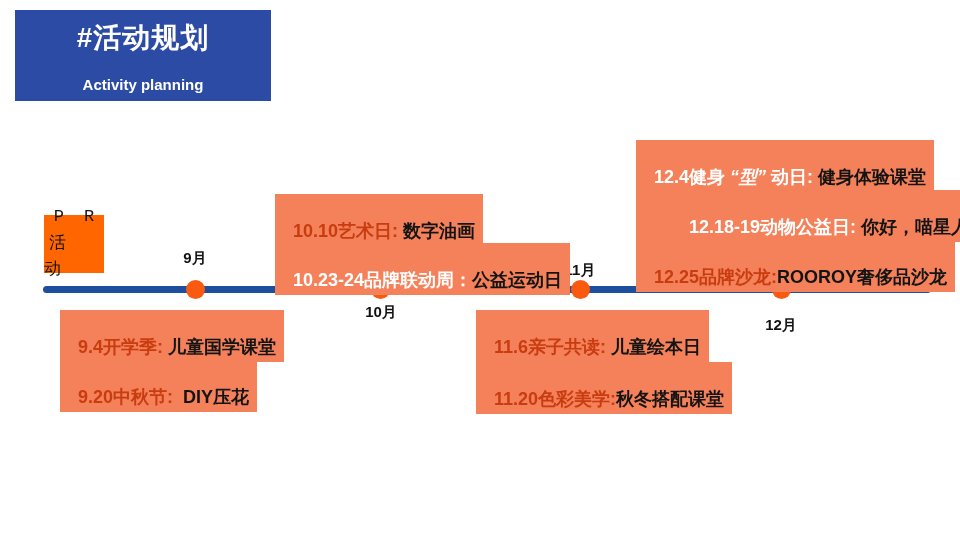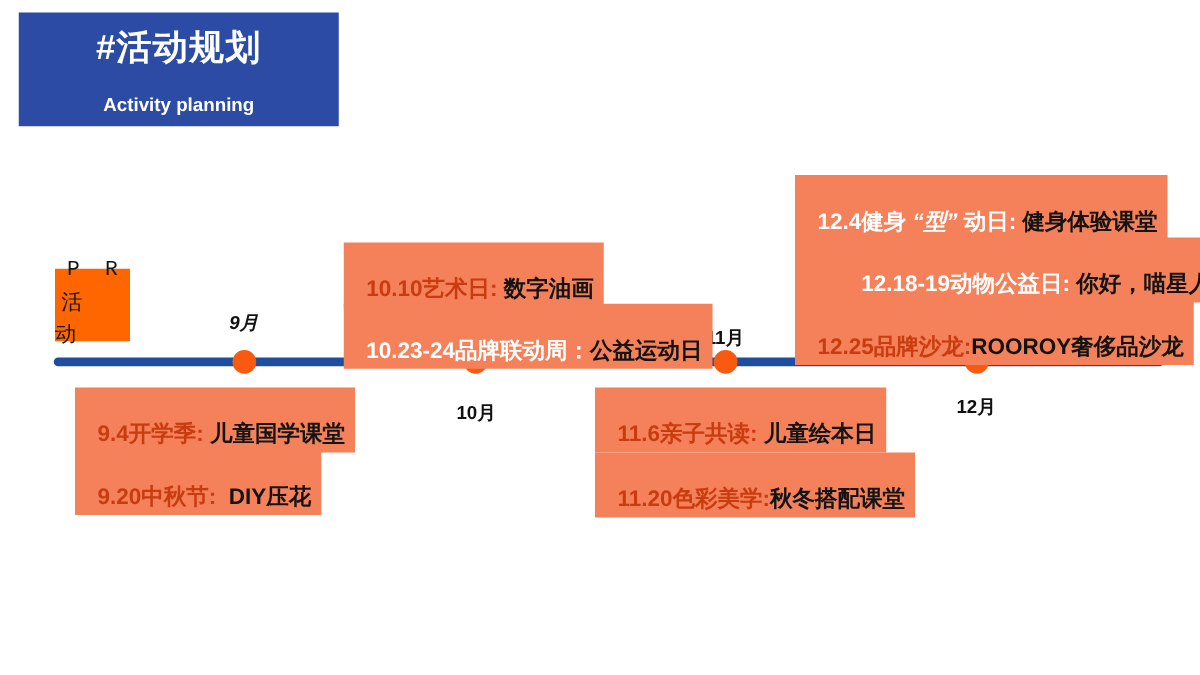--- a/index.html
+++ b/index.html
@@ -33,22 +33,22 @@
   .timeline-dot{
     position:absolute;top:280px;width:19px;height:19px;border-radius:50%;
     background:var(--dot_orange);
   }
   .dot-sep{left:186px;} .dot-oct{left:371px;} .dot-nov{left:571px;} .dot-dec{left:772px;}
 
   .month-label{
     position:absolute;width:44px;text-align:center;
     font-size:15px;font-weight:bold;color:#111111;
   }
-  .month-sep{left:173px;top:249px;font-style:italic;}
-  .month-oct{left:359px;top:321px;}
+  .month-sep{left:173px;top:249px;}
+  .month-oct{left:359px;top:303px;}
   .month-nov{left:558px;top:261px;}
   .month-dec{left:759px;top:316px;}
 
   
   .tag{
     position:absolute;background:var(--tag_bg);
     font-size:18px;font-weight:bold;line-height:22px;
     padding:4px 8px;white-space:pre;color:#141414;
   }
   .prefix-red{color:var(--tag_prefix_red);}

